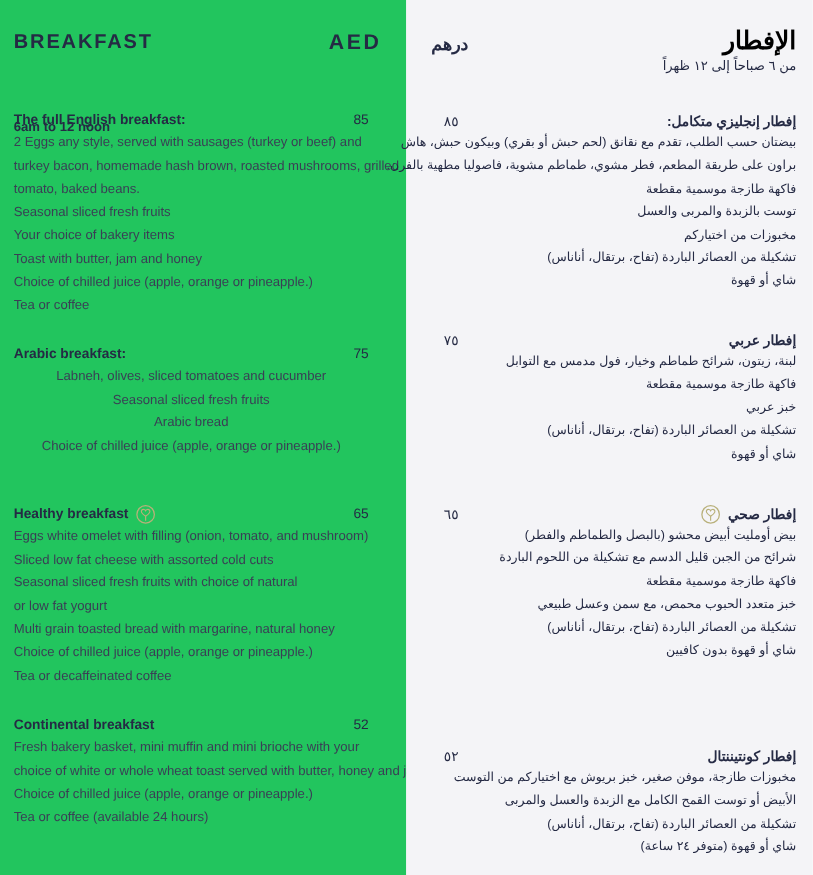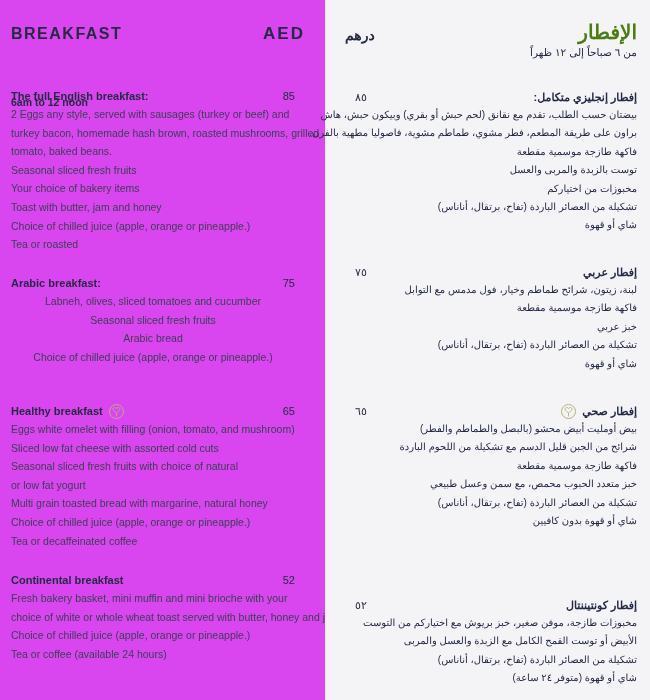--- a/index.html
+++ b/index.html
@@ -5,21 +5,21 @@
     html, body { margin: 0; padding: 0; }
     body {
       width: 650px; height: 700px; overflow: hidden;
       background: #ffffff;
       color: #252a44;
       font-family: "Liberation Sans", sans-serif;
       position: relative;
     }
     .page { display: flex; width: 650px; height: 700px; }
     .col-en {
-      width: 325px; height: 700px; background: #d946ef;
+      width: 325px; height: 700px; background: #22c55e;
       position: relative; box-sizing: border-box;
       padding: 0 30px 0 11px;
     }
     .col-ar {
       width: 325px; height: 700px; background: #f4f4f7;
       position: relative; box-sizing: border-box;
       direction: rtl;
       padding: 0 13px 0 30px;
     }
     .hdr-title-en {
@@ -31,21 +31,21 @@
       position: absolute; right: 20px; top: 24px;
       font-size: 17px; font-weight: bold; letter-spacing: 2px;
       color: #252a44;
     }
     .hdr-sub-en {
       position: absolute; left: 11px; top: 48px;
       font-size: 10.5px; font-weight: bold; color: #252a44; margin-top: 48px;
     }
     .hdr-title-ar {
       position: absolute; right: 13px; top: 20px;
-      font-size: 20px; font-weight: bold; color: #4d7c0f;
+      font-size: 20px; font-weight: bold; color: #000000;
     }
     .hdr-cur-ar {
       position: absolute; left: 20px; top: 27px;
       font-size: 14px; font-weight: bold; color: #252a44; font-family: Liberation Serif, serif;
     }
     .hdr-sub-ar {
       position: absolute; right: 13px; top: 46px;
       font-size: 10.5px; color: #252a44;
     }
     .item { position: absolute; left: 11px; right: 30px; }
@@ -89,21 +89,21 @@
         <span class="item-price">85</span>
       </div>
       <ul class="lines">
         <li>2 Eggs any style, served with sausages (turkey or beef) and</li>
         <li>turkey bacon, homemade hash brown, roasted mushrooms, grilled</li>
         <li>tomato, baked beans.</li>
         <li>Seasonal sliced fresh fruits</li>
         <li>Your choice of bakery items</li>
         <li>Toast with butter, jam and honey</li>
         <li>Choice of chilled juice (apple, orange or pineapple.)</li>
-        <li>Tea or roasted</li>
+        <li>Tea or coffee</li>
       </ul>
     </div>
 
     <div class="item" style="top:274px;text-align:center;">
       <div class="item-head">
         <span class="item-name">Arabic breakfast:</span>
         <span class="item-price">75</span>
       </div>
       <ul class="lines">
         <li>Labneh, olives, sliced tomatoes and cucumber</li>

